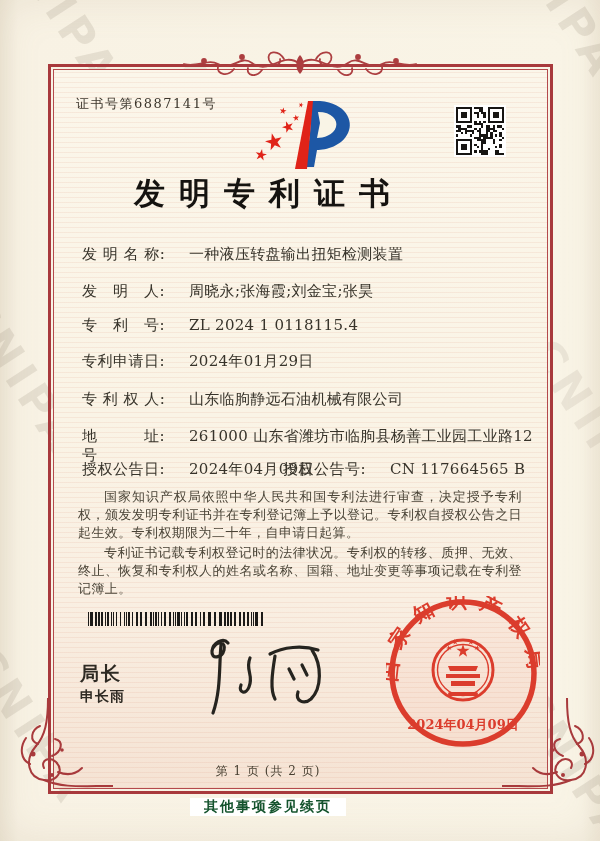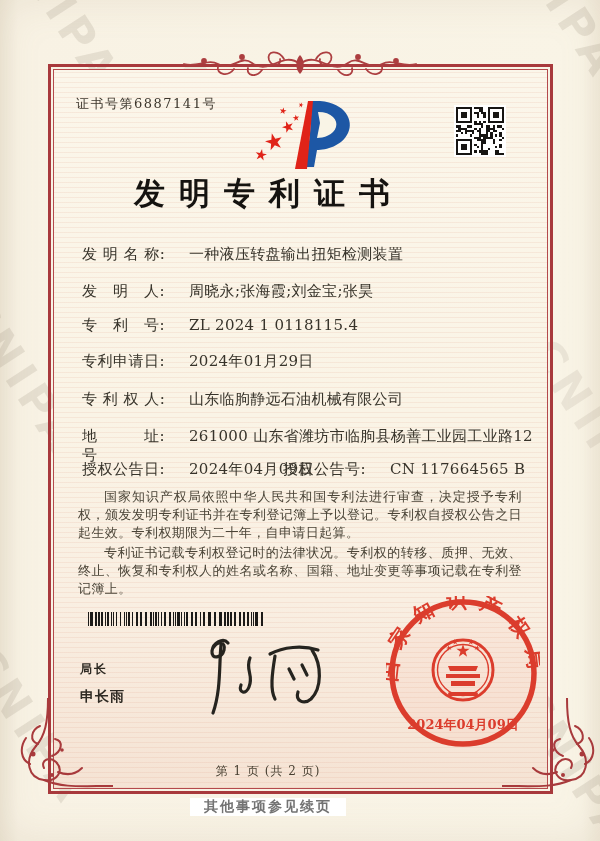--- a/index.html
+++ b/index.html
@@ -51,31 +51,31 @@
     letter-spacing:14px;text-indent:14px;
   }
   .frow{position:absolute;left:82px;width:460px;font-size:15px;color:#37332a;}
   .frow .flabel{display:inline-block;width:86px;letter-spacing:.5px;}
   .frow .fvalue{margin-left:21px;letter-spacing:.3px;}
   .fpair2{position:absolute;left:201px;top:0;}
   .r1{top:245px}.r2{top:282px}.r3{top:316px}.r4{top:352px}.r5{top:390px}.r6{top:427px}.r7{top:460px}
   .paras{position:absolute;left:78px;top:488px;width:444px;font-size:13px;line-height:18px;color:#4a4437;text-align:justify;}
   .paras p{margin:0 0 2px 0;text-indent:2em;letter-spacing:.4px;}
   .barcode{position:absolute;left:88px;top:612px;width:178px;height:14px;}
-  .director-title{position:absolute;left:80px;top:661px;font-size:12px;font-weight:600;color:#2e2a23;letter-spacing:2px;}
+  .director-title{position:absolute;left:80px;top:661px;font-size:19px;font-weight:600;color:#2e2a23;letter-spacing:2px;}
   .director-name{position:absolute;left:80px;top:688px;font-size:14px;font-weight:600;color:#2e2a23;letter-spacing:1px;}
   .sig{position:absolute;left:178px;top:632px;}
   .seal{position:absolute;left:386px;top:596px;mix-blend-mode:multiply;opacity:.93;}
   .page-num{position:absolute;left:0;right:0;top:763px;text-align:center;font-size:12px;color:#473f31;letter-spacing:1px;}
   .cont-note{
     position:absolute;left:0;right:0;top:796px;text-align:center;
   }
   .cont-note span{
     display:inline-block;background:#ffffff;padding:0 14px;
-    font-size:14px;font-weight:600;color:#737373;letter-spacing:2px;
+    font-size:14px;font-weight:600;color:#14532d;letter-spacing:2px;
   }
 </style>
 </head>
 <body>
 
 <div class="page">
 
   <span class="wm wm1">CNIPA</span>
   <span class="wm wm2">CNIPA</span>
   <span class="wm wm3">CNIPA</span>

